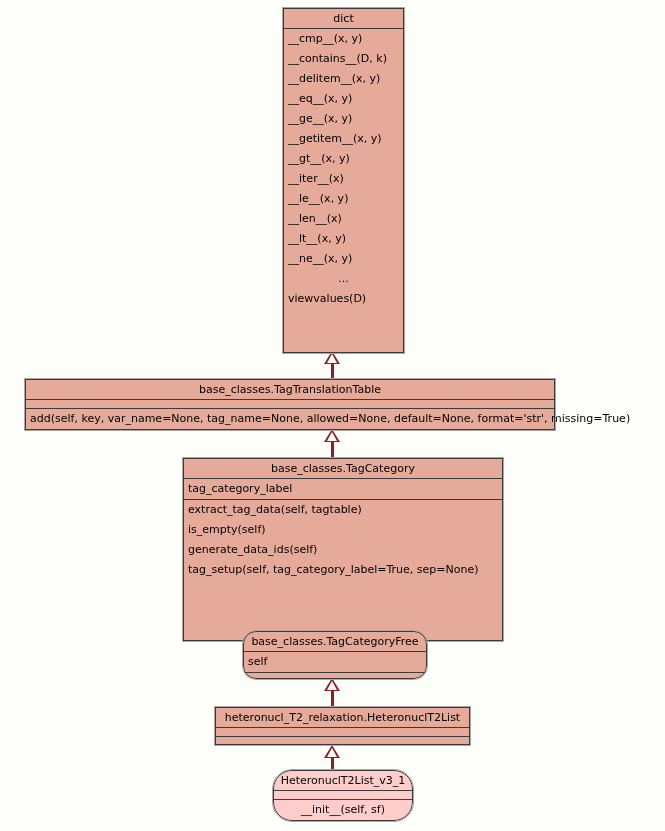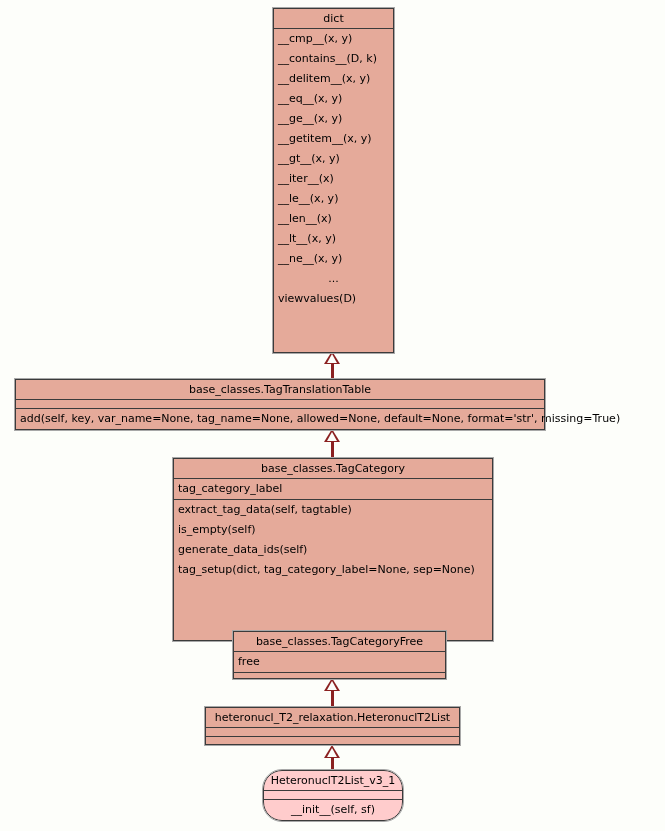--- a/index.html
+++ b/index.html
@@ -23,20 +23,21 @@
   }
 
   
   .uml-class {
     position: absolute;
     box-sizing: border-box;
     border: 1px solid #3b3b3b;
     background: #e5aa9a;
     outline: 1px solid #a8a8a8;
     z-index: 5;
+    margin-left: 10px;
   }
   .uml-class.light {
     background: #ffcccc;
     border-radius: 19px;
   }
 
   .compartment {
     box-sizing: border-box;
     border-bottom: 1px solid #3b3b3b;
     padding: 0px 4px;
@@ -156,30 +157,30 @@
     <div class="compartment">
       <div class="uml-title">base_classes.TagCategory</div>
     </div>
     <div class="compartment attrs">
       <div class="uml-row">tag_category_label</div>
     </div>
     <div class="compartment methods">
       <div class="uml-row">extract_tag_data(self, tagtable)</div>
       <div class="uml-row">is_empty(self)</div>
       <div class="uml-row">generate_data_ids(self)</div>
-      <div class="uml-row">tag_setup(dict, tag_category_label=None, sep=None)</div>
-    </div>
-  </div>
-
-  <div class="uml-class" style="left:233px; top:631px; width:213px; height:48px;">
+      <div class="uml-row">tag_setup(self, tag_category_label=True, sep=None)</div>
+    </div>
+  </div>
+
+  <div class="uml-class" style="left:233px; top:631px; width:184px; height:48px;border-radius:13px;">
     <div class="compartment">
       <div class="uml-title">base_classes.TagCategoryFree</div>
     </div>
     <div class="compartment attrs">
-      <div class="uml-row">free</div>
+      <div class="uml-row">self</div>
     </div>
     <div class="compartment empty-strip"></div>
   </div>
 
   <div class="uml-class" style="left:205px; top:707px; width:255px; height:38px;">
     <div class="compartment">
       <div class="uml-title">heteronucl_T2_relaxation.HeteronuclT2List</div>
     </div>
     <div class="compartment empty-strip"></div>
     <div class="compartment empty-strip"></div>

